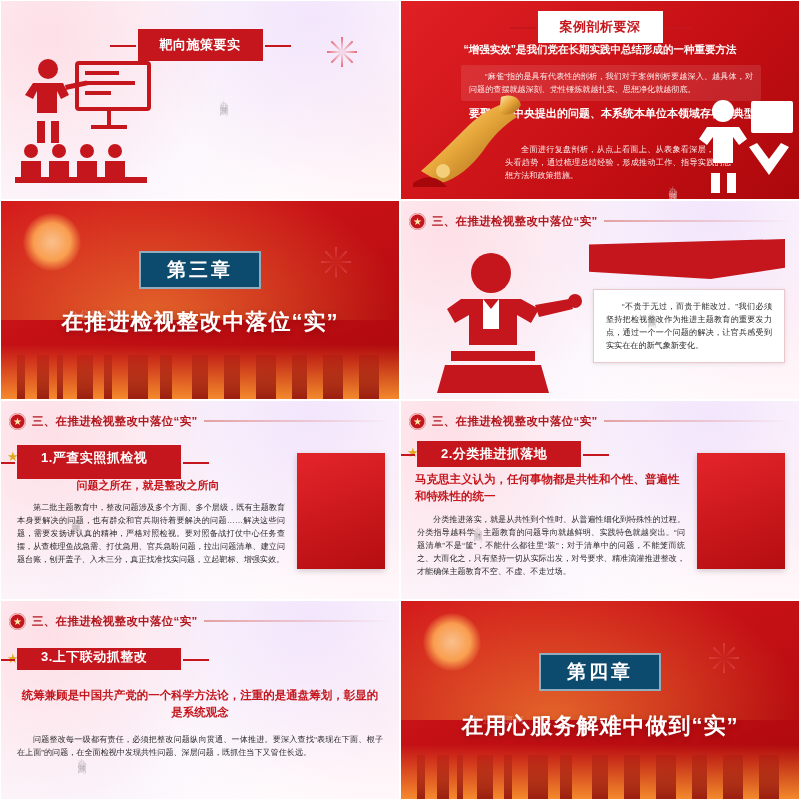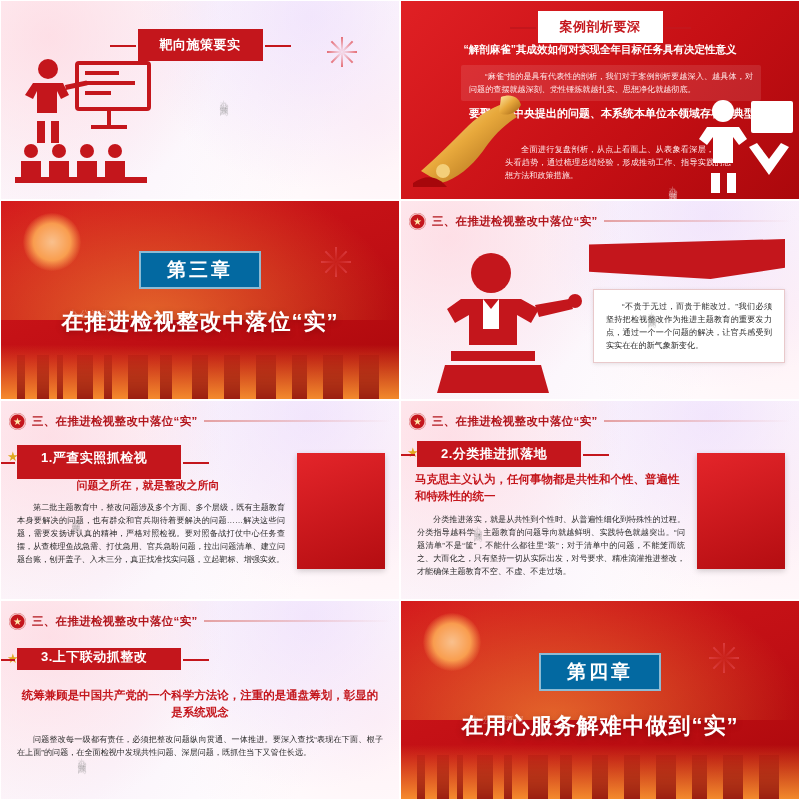--- a/index.html
+++ b/index.html
@@ -127,21 +127,21 @@
   .para.white { color: #ffe9ea; }
   .lead-red {
     color: #c4161c; font-weight: bold; font-size: 11px; text-align: center;
     line-height: 1.5;
   }
   .lead-white {
     color: #fff; font-weight: bold; font-size: 10.5px; text-align: center;
     line-height: 1.55;
   }
   .chapter-num {
-    display: inline-block; background: #0369a1; color: #fff; font-weight: bold;
+    display: inline-block; background: #0c4a6e; color: #fff; font-weight: bold;
     font-size: 19px; padding: 4px 26px; letter-spacing: 3px;
     border: 2px solid rgba(255,255,255,.55);
   }
   .chapter-title {
     color: #fff; font-weight: bold; font-size: 22px; letter-spacing: 1px;
     text-shadow: 0 2px 6px rgba(90,0,0,.45);
   }
   
   .fig { position: absolute; }
   .wm {
@@ -222,21 +222,21 @@
   </div>
 
   <div class="slide">
     <div class="bg-red2"></div>
 
     <div class="ribbon-wrap" style="top:10px;">
       <span class="ribbon" style="background:#fff;color:#c4161c;">案例剖析要深</span>
     </div>
 
     <div style="position:absolute;left:16px;top:40px;right:16px;">
-      <div class="lead-white">“解剖麻雀”其成效如何对实现全年目标任务具有决定性意义</div>
+      <div class="lead-white">“增强实效”是我们党在长期实践中总结形成的一种重要方法</div>
     </div>
 
     <div style="position:absolute;left:60px;top:64px;width:300px;background:rgba(255,255,255,.10);padding:5px 8px;border-radius:2px;">
       <p class="para white">“麻雀”指的是具有代表性的剖析，我们对于案例剖析要越深入、越具体，对问题的查摆就越深刻、党性锤炼就越扎实、思想净化就越彻底。</p>
     </div>
 
     <div style="position:absolute;left:58px;top:104px;right:12px;">
       <div class="lead-white" style="font-size:11px;">要聚焦党中央提出的问题、本系统本单位本领域存在的典型问题</div>
     </div>
 

